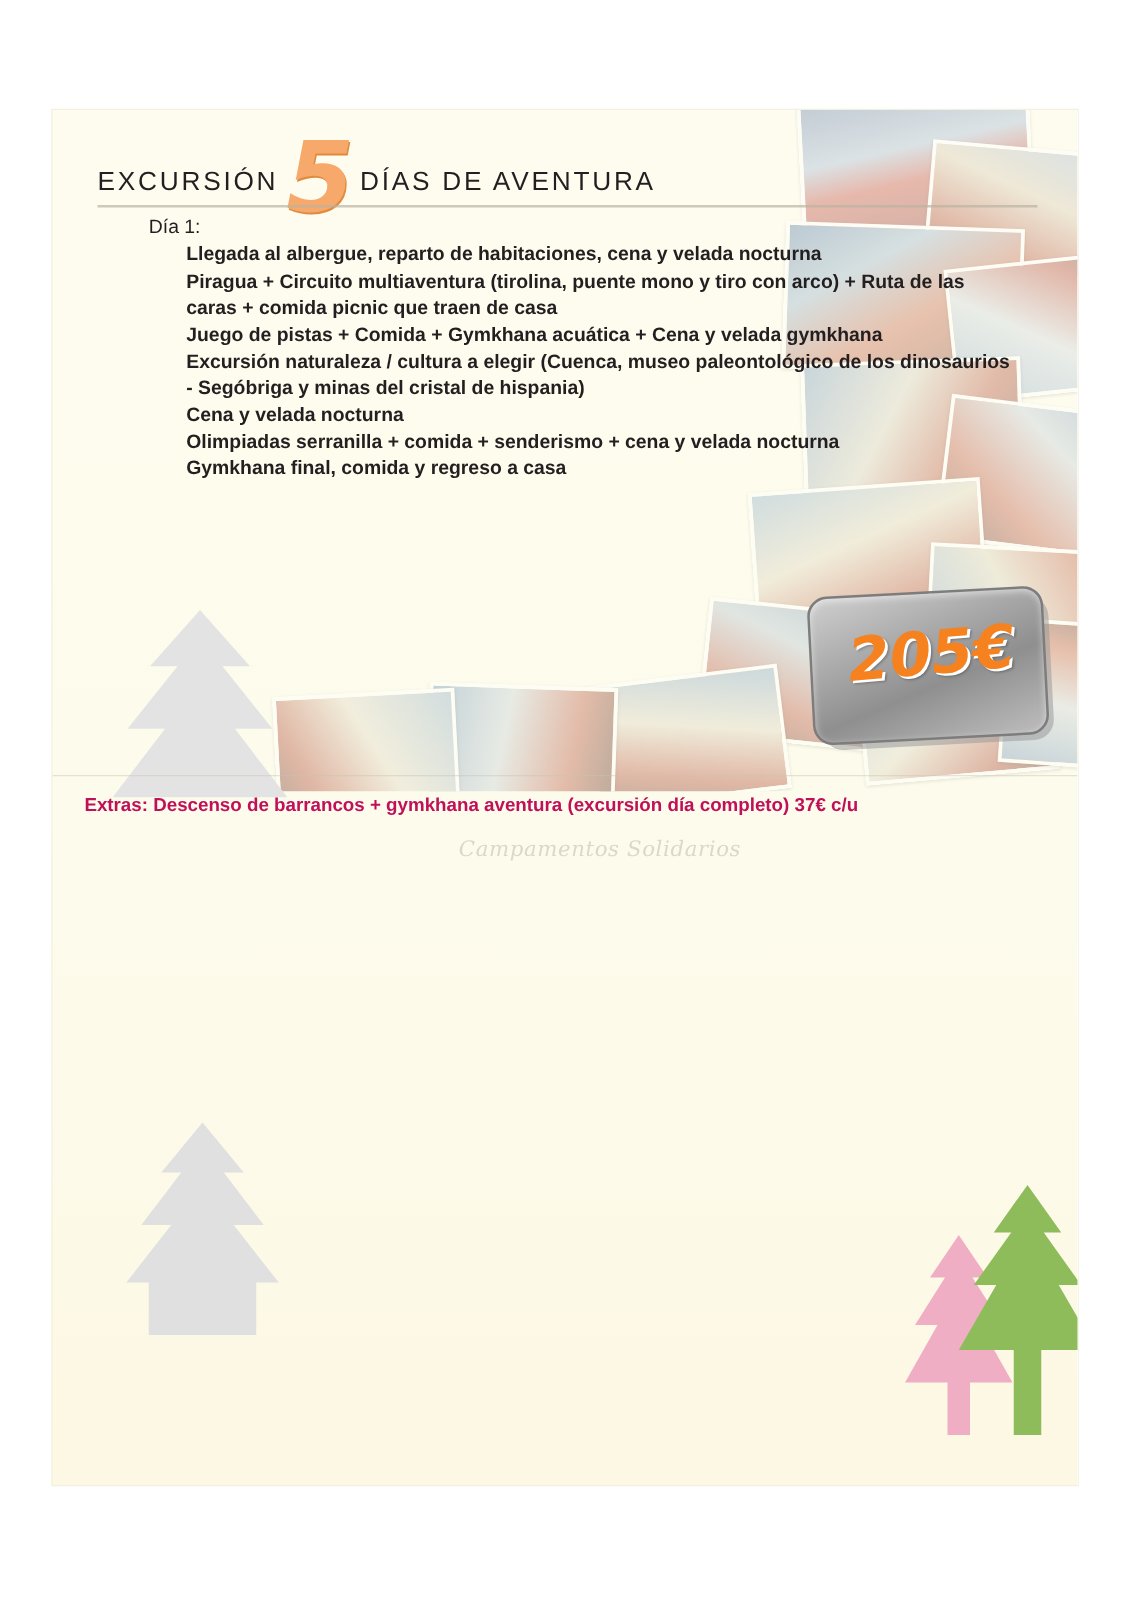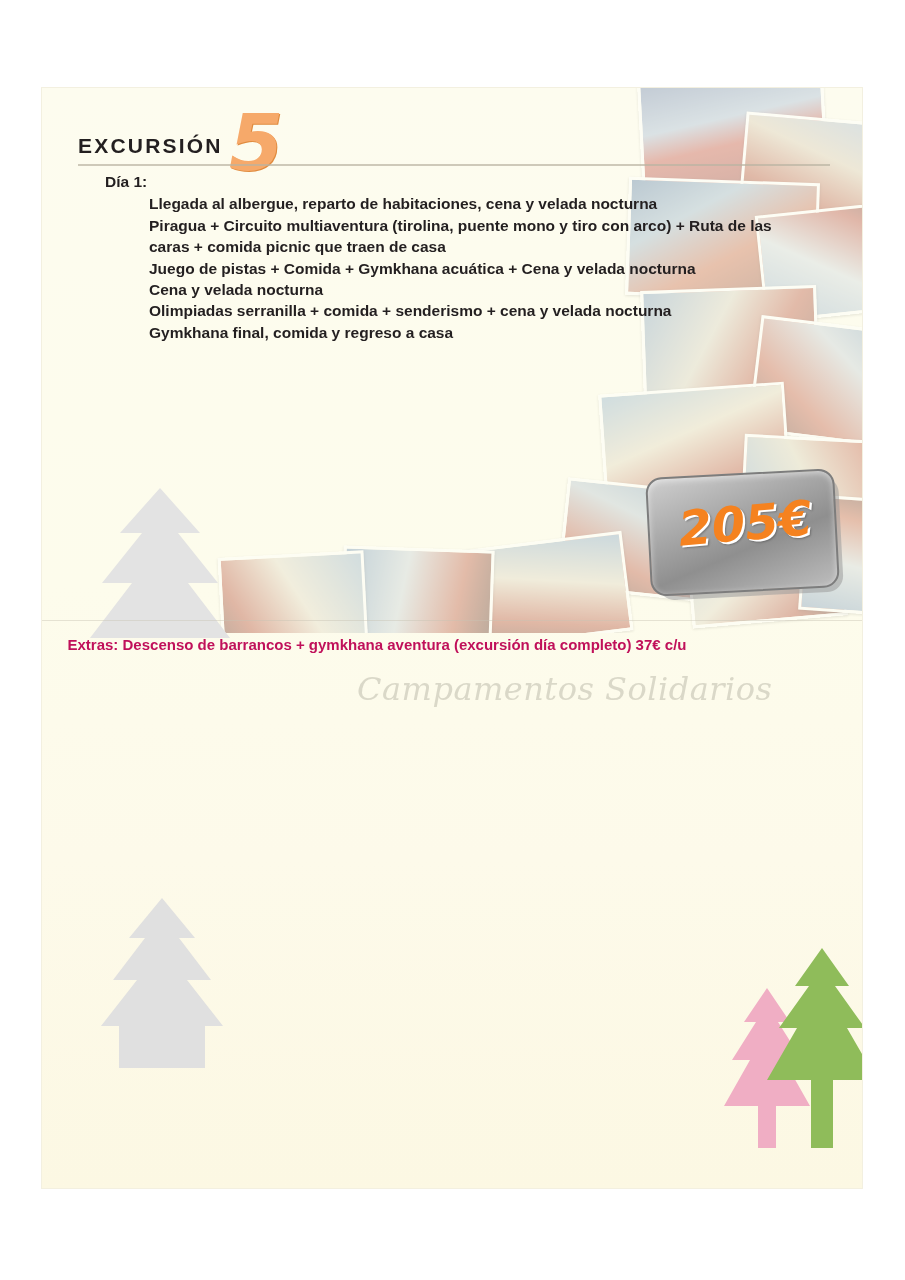--- a/index.html
+++ b/index.html
@@ -74,43 +74,43 @@
 
   
   .tree {
     position: absolute;
     pointer-events: none;
   }
 
   
   .watermark {
     position: absolute;
-    left: 315px;
+    left: 325px;
     top: 582px;
     font-family: "DejaVu Serif", serif;
     font-style: italic;
-    font-size: 32px;
+    font-size: 17px;
     color: rgba(150,145,130,0.33);
     white-space: nowrap;
     letter-spacing: 0.5px;
   }
 
   
   .heading {
     position: absolute;
     left: 36px;
     top: 38px;
     width: 760px;
     height: 40px;
   }
   .heading .txt {
     position: absolute;
     top: 8px;
     font-size: 21px;
-    font-weight: bold;
+    font-weight: normal;
     letter-spacing: 2.2px;
     color: #231f20;
     white-space: nowrap;
   }
   .heading .left  { left: 0px; }
   .heading .right { left: 210px; }
   .big5 {
     position: absolute;
     left: 151px;
     top: -22px;
@@ -134,23 +134,23 @@
 
   
   .itinerary {
     position: absolute;
     left: 62px;
     top: 78px;
     width: 740px;
   }
   .day-label {
     font-size: 15.5px;
-    font-weight: bold;
+    font-weight: normal;
     color: #231f20;
-    margin: 6px 0 2px 1px;
+    margin: 6px 0 2px 15px;
     line-height: 1.25;
   }
   .day-body {
     font-size: 15.5px;
     font-weight: bold;
     color: #231f20;
     margin: 0 0 0 45px;
     line-height: 1.38;
     max-width: 660px;
   }
@@ -245,31 +245,33 @@
     <div class="photo p14"></div>
   </div>
 
   <svg class="tree" style="left:28px; top:400px;" width="180" height="150" viewBox="0 0 180 150">
     <polygon points="90,0 130,45 108,45 148,95 118,95 160,150 20,150 62,95 32,95 72,45 50,45" fill="#e3e3e3"></polygon>
   </svg>
 
   <div class="heading">
     <span class="txt left">EXCURSIÓN</span>
     <span class="big5">5</span>
+    <span class="txt right">DÍAS DE AVENTURA</span>
   </div>
   <div class="rule"></div>
 
   <div class="itinerary">
 
     <div class="day-label">Día 1:</div>
     <div class="day-body">Llegada al albergue, reparto de habitaciones, cena y velada nocturna</div>
     <div class="day-body">Piragua + Circuito multiaventura (tirolina, puente mono y tiro con arco) + Ruta de las caras + comida picnic que traen de casa</div>
 
-    <div class="day-body">Juego de pistas + Comida + Gymkhana acuática + Cena y velada nocturna</div>
-
+    <div class="day-body">Juego de pistas + Comida + Gymkhana acuática + Cena y velada gymkhana</div>
+
+    <div class="day-body">Excursión naturaleza / cultura a elegir (Cuenca, museo paleontológico de los dinosaurios - Segóbriga y minas del cristal de hispania)</div>
     <div class="day-body">Cena y velada nocturna</div>
 
     <div class="day-body">Olimpiadas serranilla + comida + senderismo + cena y velada nocturna</div>
 
     <div class="day-body">Gymkhana final, comida y regreso a casa</div>
 
   </div>
 
   <div class="price-badge">
     <div class="badge-shadow"></div>

